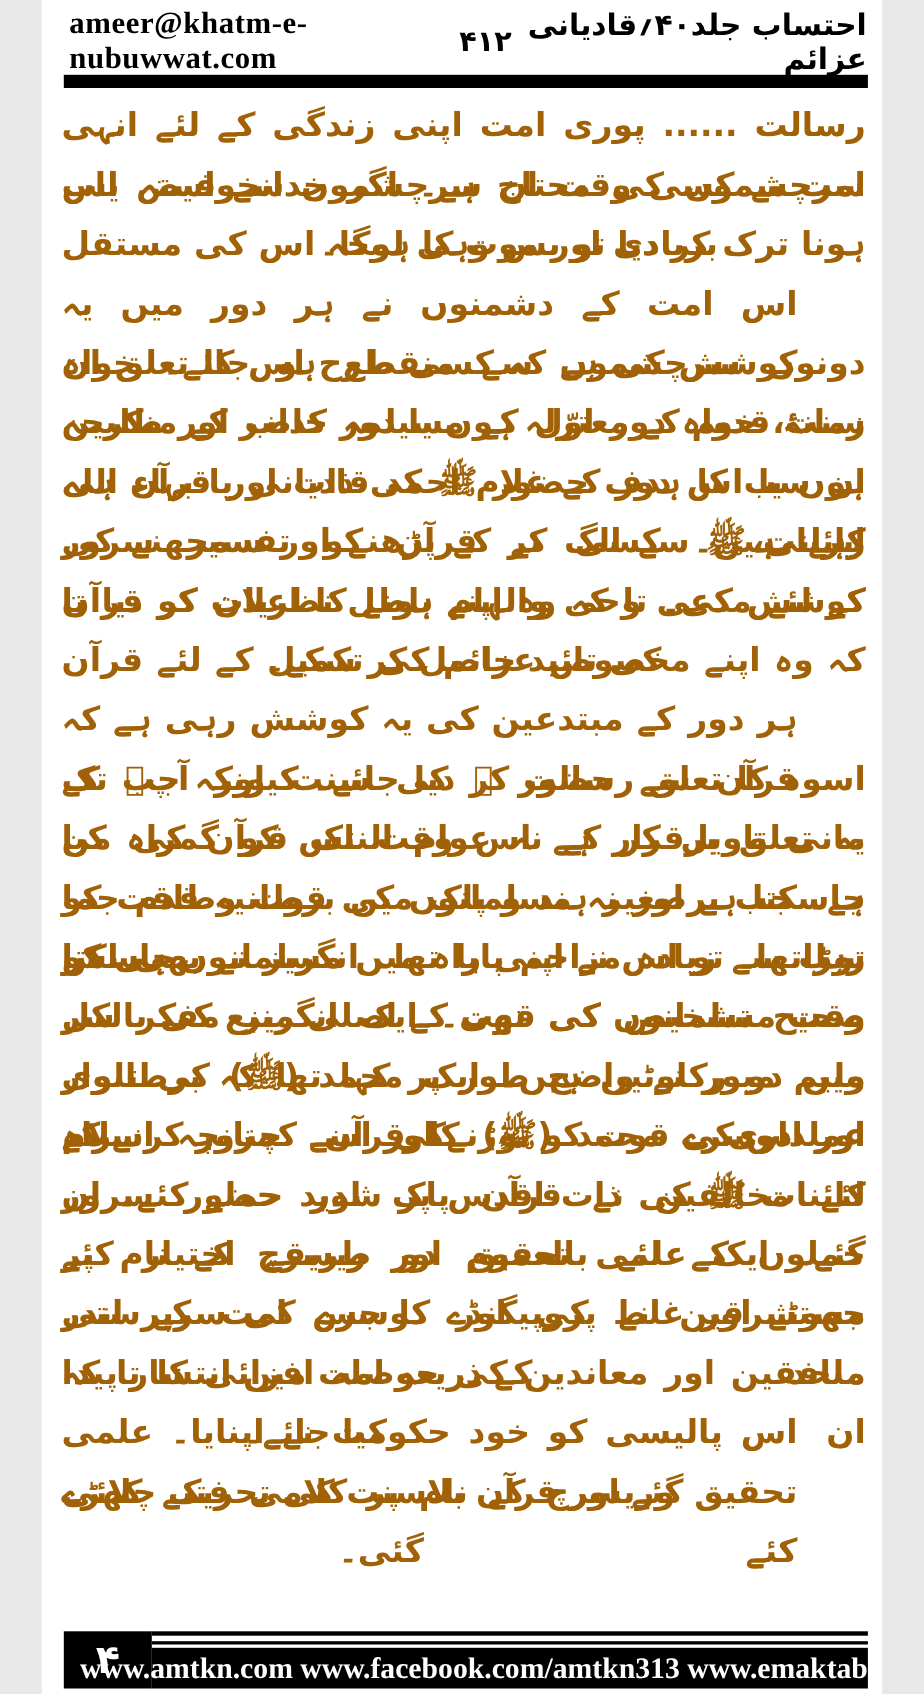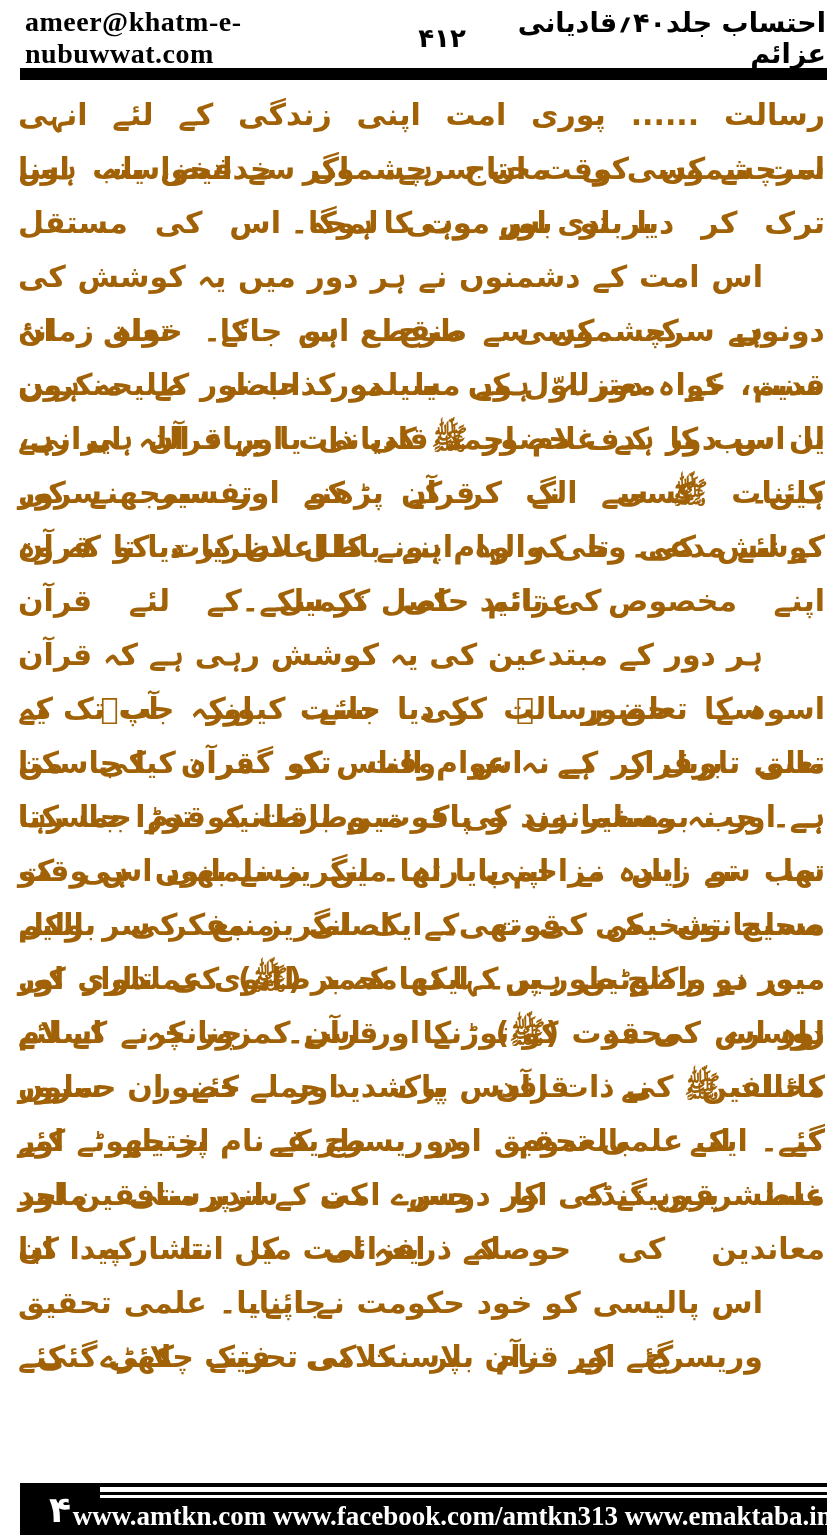--- a/index.html
+++ b/index.html
@@ -1,17 +1,17 @@
 <!DOCTYPE html>
 <html lang="ur"><head>
 <meta charset="utf-8">
 <style>
   html,body{margin:0;padding:0;background:#e8e8e8;}
   .page{
-    position:relative;width:840px;height:1540px;background:#ffffff;color:#000;
+    position:relative;width:764px;height:1540px;background:#ffffff;color:#000;
     margin:0 auto;overflow:hidden;
     font-family:"DejaVu Sans",sans-serif;
   }
   
   .header{
     position:absolute;top:12px;left:25px;right:14px;height:52px;
     display:flex;align-items:center;
   }
   .email{
     font-family:"Liberation Serif","DejaVu Serif",serif;

